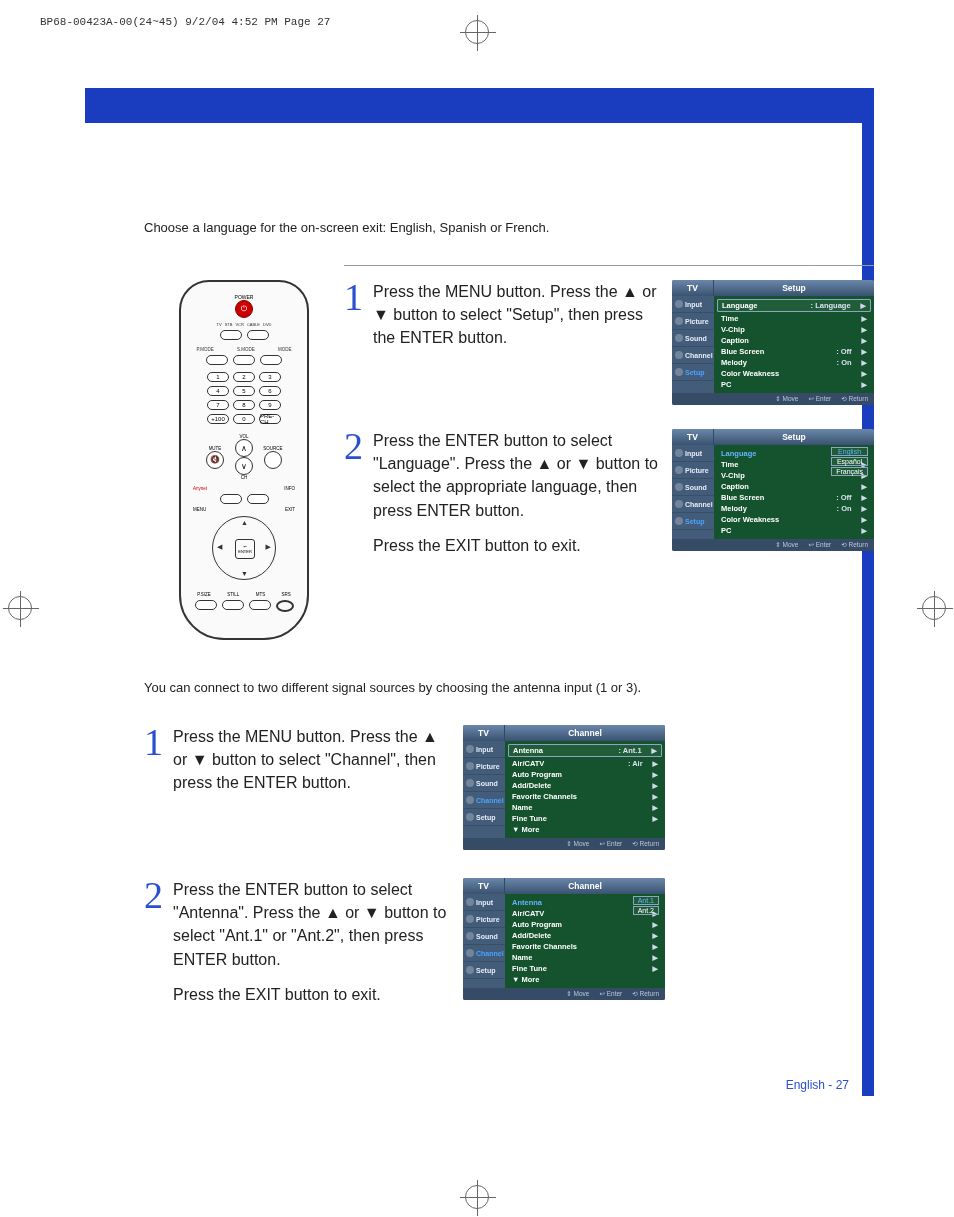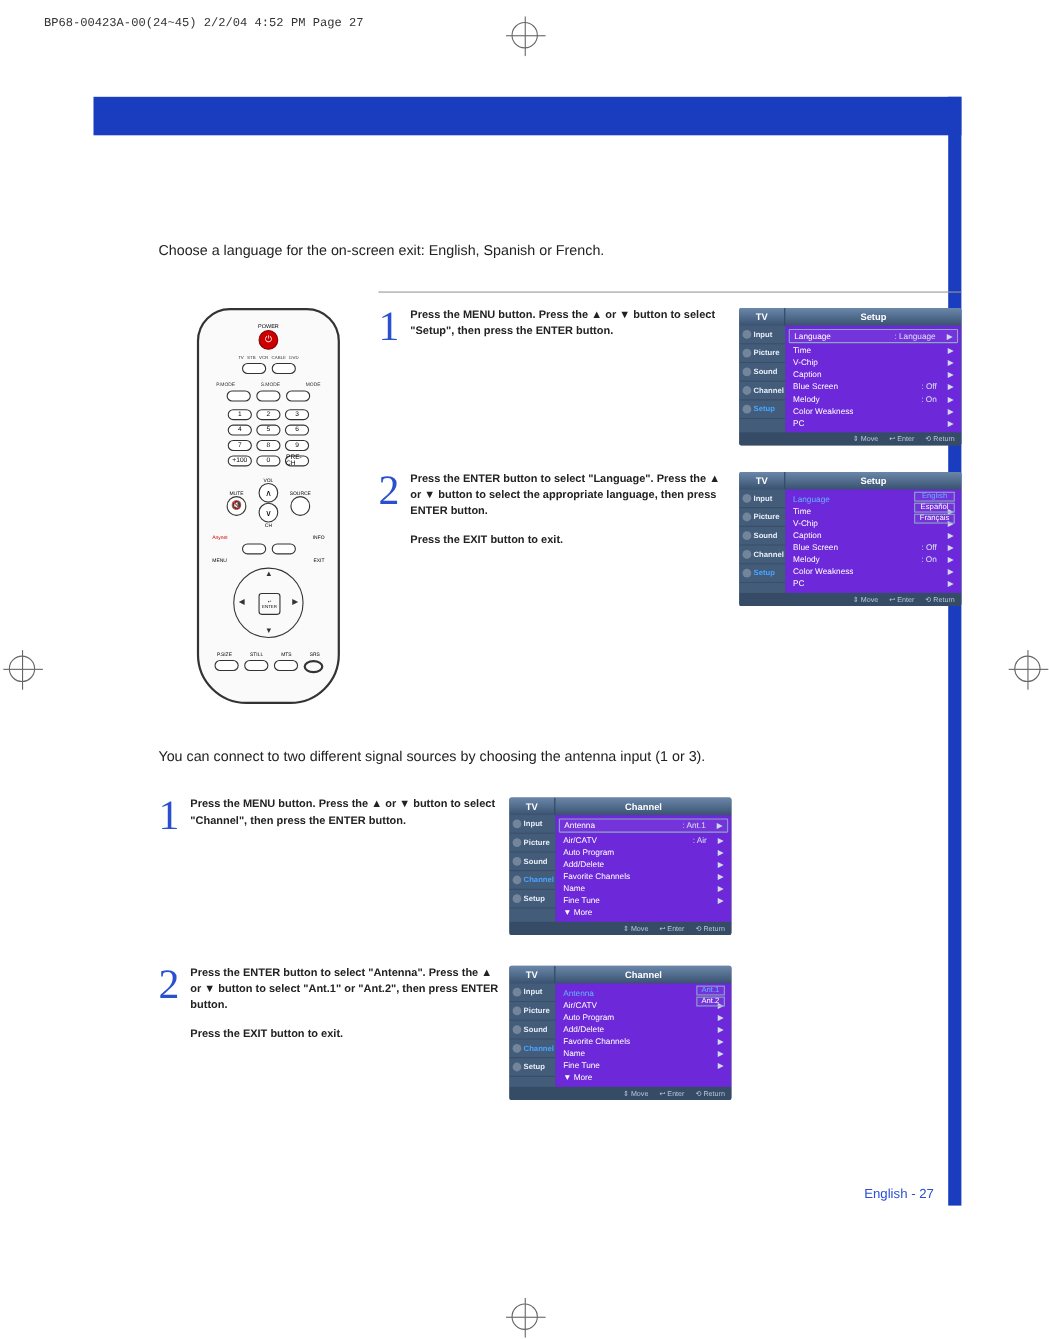--- a/index.html
+++ b/index.html
@@ -105,25 +105,24 @@
   }
   .step-num {
     font-family: "Times New Roman", serif;
     font-size: 38px;
     color: #2a4fd0;
     font-weight: 300;
     line-height: 0.9;
     flex-shrink: 0;
   }
   .step-text {
-    font-size: 10px;
+    font-size: 16px;
     line-height: 1.45;
     color: #222;
     flex: 1;
-    font-weight: bold;
   }
   .step-text p { margin-bottom: 12px; }
 
   
   .osd {
     width: 202px;
     flex-shrink: 0;
     font-size: 8px;
     color: #fff;
     background: #3a5270;
@@ -162,22 +161,23 @@
     color: #e6edf7;
     display: flex;
     align-items: center;
     gap: 2px;
     border-bottom: 1px solid rgba(0,0,0,0.15);
   }
   .osd-side-item.active { color: #4aa3ff; }
   .osd-side-item .side-icon { width:8px; height:8px; border-radius:50%; background: rgba(255,255,255,0.25); display:inline-block; flex-shrink:0;}
   .osd-main {
     flex: 1;
-    background: #6d28d9;
+    background: #14532d;
     padding: 3px;
+    font-weight: bold;
   }
   .osd-row {
     display: flex;
     justify-content: space-between;
     align-items: center;
     padding: 1px 4px;
     font-size: 7.5px;
     color: #fff;
   }
   .osd-row.boxed {
@@ -221,21 +221,21 @@
     right: 105px;
     top: 1078px;
     font-size: 12px;
     color: #2a4fd0;
   }
   .section2 { margin-top: 40px; }
 </style>
 </head>
 <body>
 
-<div class="header-line">BP68-00423A-00(24~45)  2/2/04  4:52 PM  Page 27</div>
+<div class="header-line">BP68-00423A-00(24~45)  9/2/04  4:52 PM  Page 27</div>
 <div class="crop-circle" style="top:20px; left:465px;"></div>
 <div class="crop-circle" style="top:596px; left:8px;"></div>
 <div class="crop-circle" style="top:596px; right:8px;"></div>
 <div class="crop-circle" style="bottom:8px; left:465px;"></div>
 
 <div class="blue-bar"></div>
 <div class="blue-side"></div>
 
 <div class="content">
 

